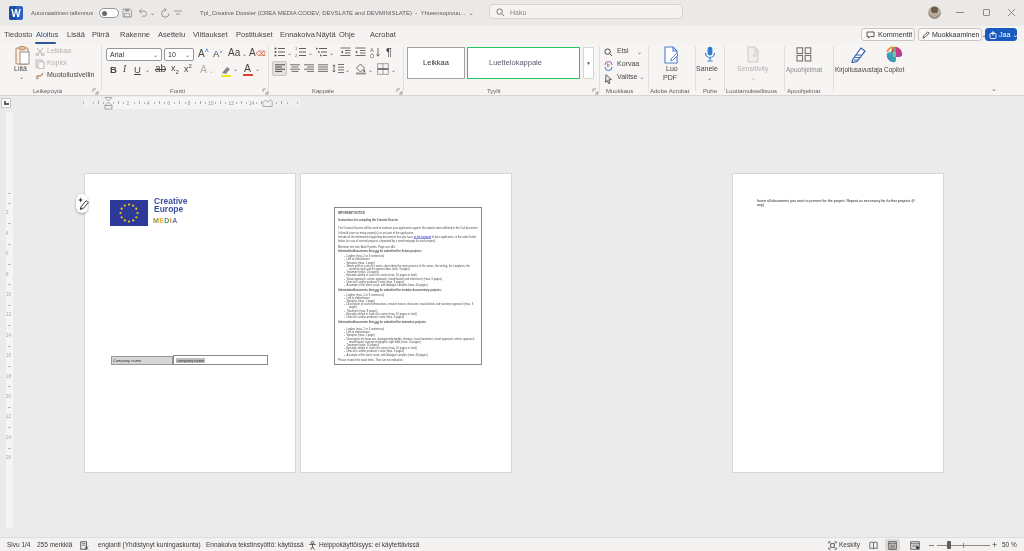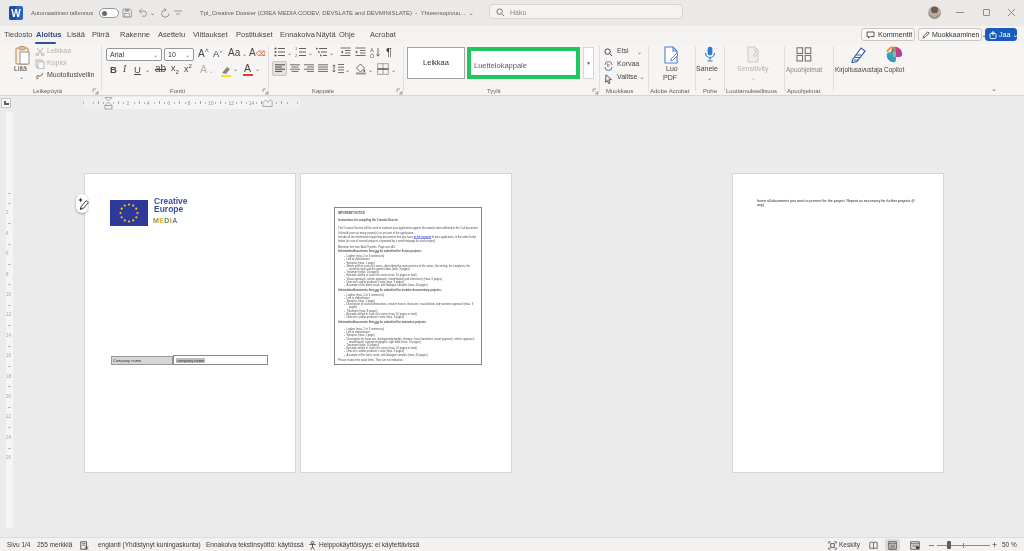--- a/index.html
+++ b/index.html
@@ -77,21 +77,21 @@
 
   <div class="abs" style="left:956px;top:12px;width:8px;height:1px;background:#8e8c8a;"></div>
   <div class="abs" style="left:983px;top:9px;width:7px;height:7px;border:1px solid #8e8c8a;border-radius:1px;"></div>
   <svg class="abs" style="left:1007px;top:8px" width="9" height="9" viewBox="0 0 9 9">
     <path d="M1 1 L8 8 M8 1 L1 8" stroke="#8e8c8a" stroke-width="1"></path>
   </svg>
 </div>
 
 <div id="menubar" class="abs">
   <div class="tab" style="left:4px;">Tiedosto</div>
-  <div class="tab" style="left:36px;color:#2f4a7c;font-weight:bold;">Aloitus</div>
+  <div class="tab" style="left:36px;color:#2f4a7c;font-weight:normal;">Aloitus</div>
   <div class="abs" style="left:35px;top:16px;width:21px;height:2px;background:#2b579a;border-radius:1px;"></div>
   <div class="tab" style="left:67px;">Lisää</div>
   <div class="tab" style="left:92px;">Piirrä</div>
   <div class="tab" style="left:120px;">Rakenne</div>
   <div class="tab" style="left:158px;">Asettelu</div>
   <div class="tab" style="left:193px;">Viittaukset</div>
   <div class="tab" style="left:236px;">Postitukset</div>
   <div class="tab" style="left:280px;">Ennakoiva</div>
   <div class="tab" style="left:316px;">Näytä</div>
   <div class="tab" style="left:339px;">Ohje</div>
@@ -240,21 +240,21 @@
     <path d="M0.7 6 H11.3" stroke="#3b3a39" stroke-width="1.1"></path>
   </svg>
   <div class="ric" style="left:391px;top:22px;font-size:6px;color:#605e5c;">⌄</div>
   <div class="glabel" style="left:312px;">Kappale</div>
   <svg class="launcher" style="left:396px;top:44px" width="7" height="7" viewBox="0 0 7 7">
     <path d="M1 1 H4 M1 1 V4 M6 3 V6 H3 M6 6 L3.8 3.8" stroke="#8a8886" stroke-width="0.8" fill="none"></path>
   </svg>
   <div class="sep" style="left:403px;"></div>
 
   <div class="stylebox" style="left:407px;width:58px;border:1px solid #a6a4a2;font-size:7.5px;line-height:30px;color:#323130;">Leikkaa</div>
-  <div class="stylebox" style="left:467px;width:113px;border:4px solid #22c55e;font-size:7.5px;line-height:30px;color:#5a5a6e;text-align:left;padding-left:3px;">Luettelokappale</div>
+  <div class="stylebox" style="left:467px;width:113px;border:1px solid #22c55e;font-size:7.5px;line-height:30px;color:#5a5a6e;text-align:left;padding-left:21px;">Luettelokappale</div>
   <div class="stylebox" style="left:583px;width:11px;border:1px solid #d8d6d4;font-size:5px;line-height:30px;color:#605e5c;">▼</div>
   <div class="glabel" style="left:487px;">Tyylit</div>
   <svg class="launcher" style="left:592px;top:44px" width="7" height="7" viewBox="0 0 7 7">
     <path d="M1 1 H4 M1 1 V4 M6 3 V6 H3 M6 6 L3.8 3.8" stroke="#8a8886" stroke-width="0.8" fill="none"></path>
   </svg>
   <div class="sep" style="left:599px;"></div>
 
   <svg class="ric" style="left:604px;top:4px" width="9" height="9" viewBox="0 0 9 9">
     <circle cx="3.6" cy="3.6" r="2.7" fill="none" stroke="#484644" stroke-width="1"></circle>
     <path d="M5.7 5.7 L8 8" stroke="#484644" stroke-width="1"></path>

